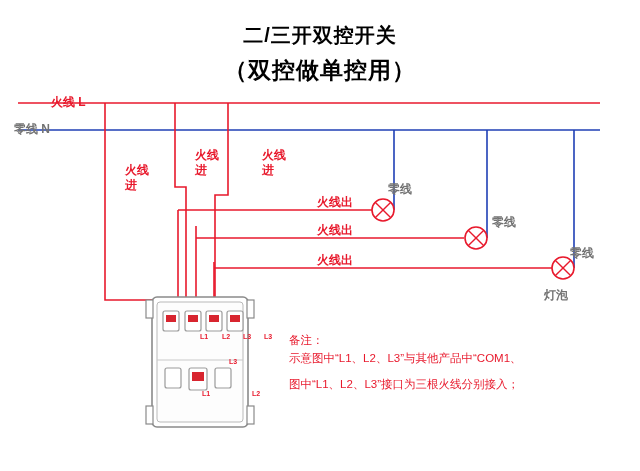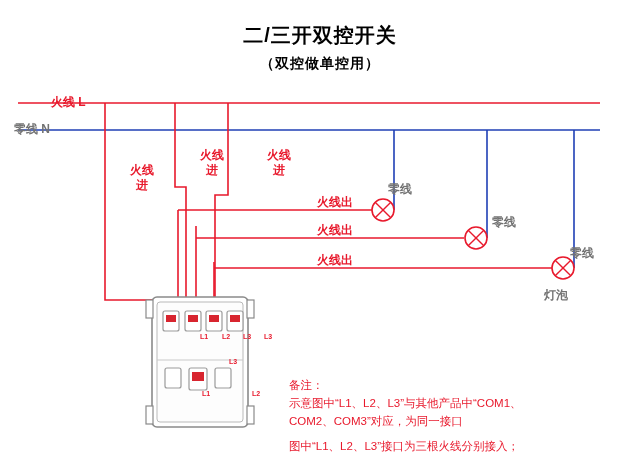--- a/index.html
+++ b/index.html
@@ -19,49 +19,48 @@
   }
   .title {
     position: absolute;
     width: 100%;
     text-align: center;
     font-weight: bold;
     color: #000000;
     letter-spacing: 1px;
   }
   #title1 { top: 22px; font-size: 20px; }
-  #title2 { top: 55px; font-size: 14px; }
+  #title2 { top: 55px; font-size: 23px; }
 
   .lbl {
     position: absolute;
     font-size: 12px;
     font-weight: bold;
     line-height: 1.25;
     white-space: pre;
   }
   .red  { color: #e8192c; margin-left: 37px; }
   .blue { color: #737373; }
-  .center { text-align: center; }
+  .center { text-align: left; }
 
   svg.layer {
     position: absolute;
     left: 0;
     top: 0;
     width: 640px;
     height: 471px;
   }
   .note {
     position: absolute;
     left: 289px;
     top: 332px;
     width: 330px;
     font-size: 11.5px;
     color: #e8192c;
     line-height: 1.55;
-    margin-top: 45px;
   }
   .note .nrow { white-space: pre-wrap; }
 </style>
 </head>
 <body>
 
 <div id="stage">
 
   <div class="title" id="title1">二/三开双控开关</div>
   <div class="title" id="title2">（双控做单控用）</div>
@@ -172,17 +171,16 @@
   <div class="lbl red" style="left:206px; top:333px; font-size:7px;">L3</div>
   <div class="lbl red" style="left:227px; top:333px; font-size:7px;">L3</div>
 
   <div class="lbl red" style="left:192px; top:358px; font-size:7px;">L3</div>
   <div class="lbl red" style="left:165px; top:390px; font-size:7px;">L1</div>
   <div class="lbl red" style="left:215px; top:390px; font-size:7px;">L2</div>
 
   <div class="note">
     <div class="nrow">备注：</div>
     <div class="nrow">示意图中“L1、L2、L3”与其他产品中“COM1、</div>
-    <div class="nrow">COM2、COM3”对应，为同一接口</div>
     <div class="nrow" style="margin-top:8px;">图中“L1、L2、L3”接口为三根火线分别接入；</div>
   </div>
 
 </div>
 
 </body></html>

